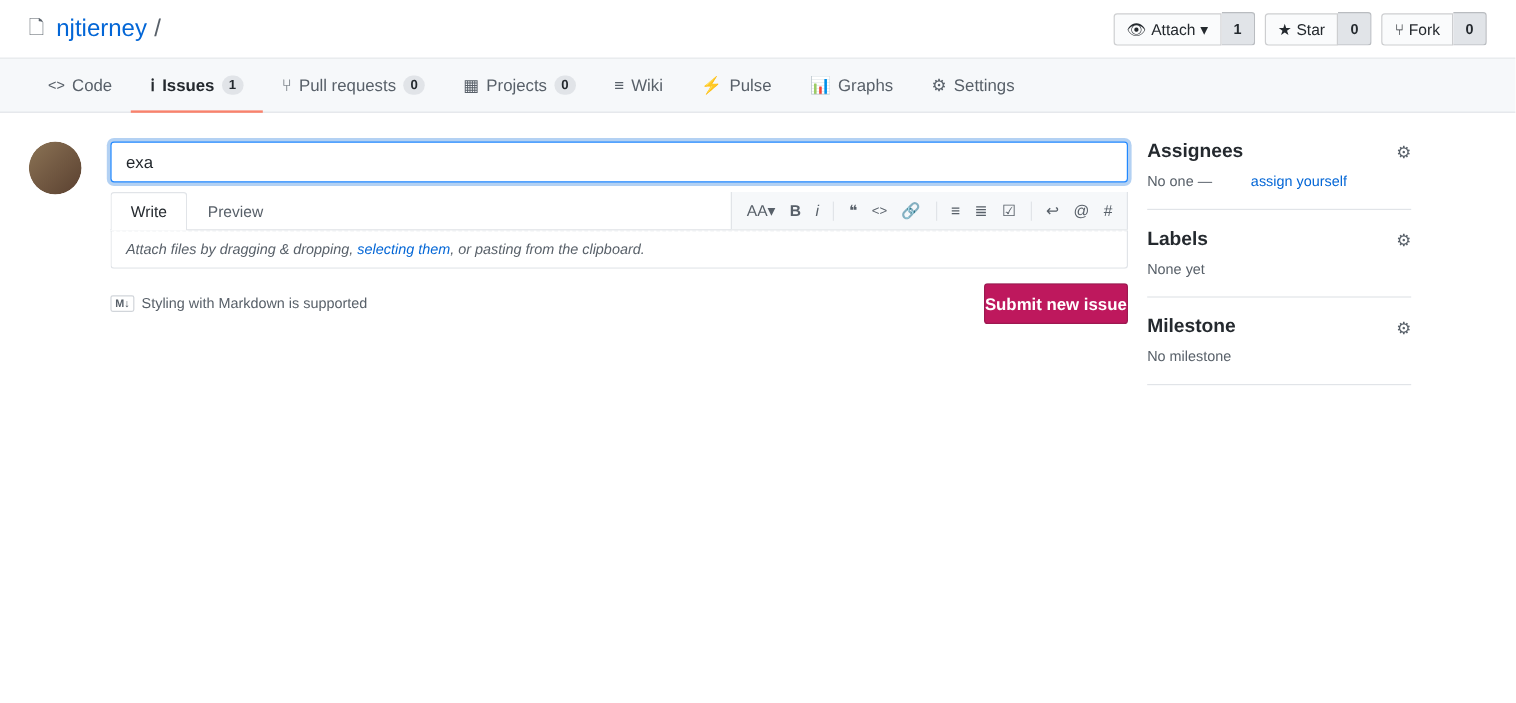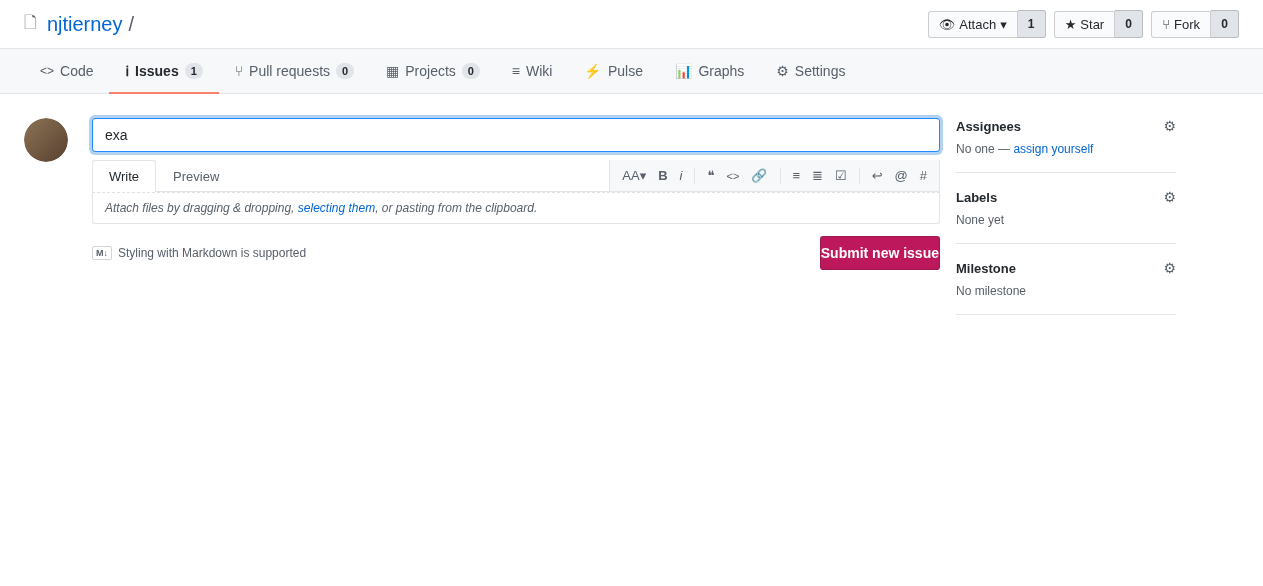--- a/index.html
+++ b/index.html
@@ -62,24 +62,24 @@
     .form-footer { display: flex; align-items: center; justify-content: space-between; margin-top: 12px; }
     .markdown-note { display: flex; align-items: center; gap: 6px; font-size: 12px; color: #586069; }
     .md-icon { display: inline-flex; align-items: center; justify-content: center; width: 20px; height: 14px; border: 1px solid #d1d5da; border-radius: 2px; font-size: 9px; font-weight: bold; color: #586069; }
     .submit-btn { padding: 8px 0; background: #be185d; border: 1px solid rgba(27,31,35,.2); border-radius: 3px; color: #fff; font-size: 14px; font-weight: 700; cursor: pointer; }
 
     
     .sidebar { width: 220px; flex-shrink: 0; }
     .sidebar-section { border-bottom: 1px solid #e1e4e8; padding: 16px 0; }
     .sidebar-section:first-child { padding-top: 0; }
     .sidebar-section-header { display: flex; align-items: center; justify-content: space-between; margin-bottom: 8px; }
-    .sidebar-section-title { font-size: 13px; font-weight: 600; color: #24292e; }
+    .sidebar-section-title { font-size: 16px; font-weight: 600; color: #24292e; }
     .sidebar-gear { color: #586069; cursor: pointer; font-size: 14px; background: none; border: none; padding: 0; }
     .sidebar-value { font-size: 12px; color: #586069; }
-    .sidebar-link { color: #0366d6; font-size: 12px; cursor: pointer; }
+    .sidebar-link { color: #0366d6; font-size: 12px; cursor: pointer; margin-left: 29px; }
     @keyframes blink { 50% { opacity: 0; } }
   </style>
 </head>
 <body>
 
 <div class="top-bar">
   <div class="repo-title">
     <span class="repo-icon">🗋</span>
     <a class="repo-owner">njtierney</a>
     <span class="repo-sep">/</span>

